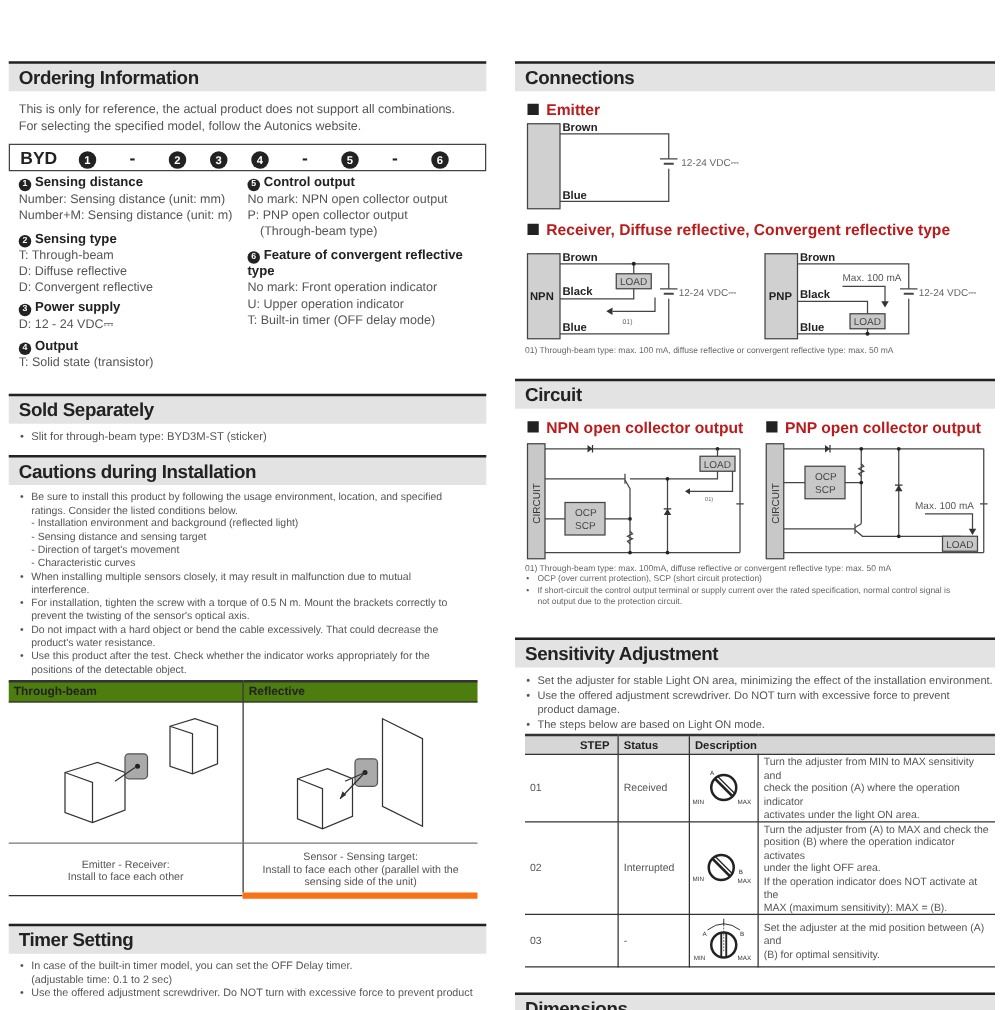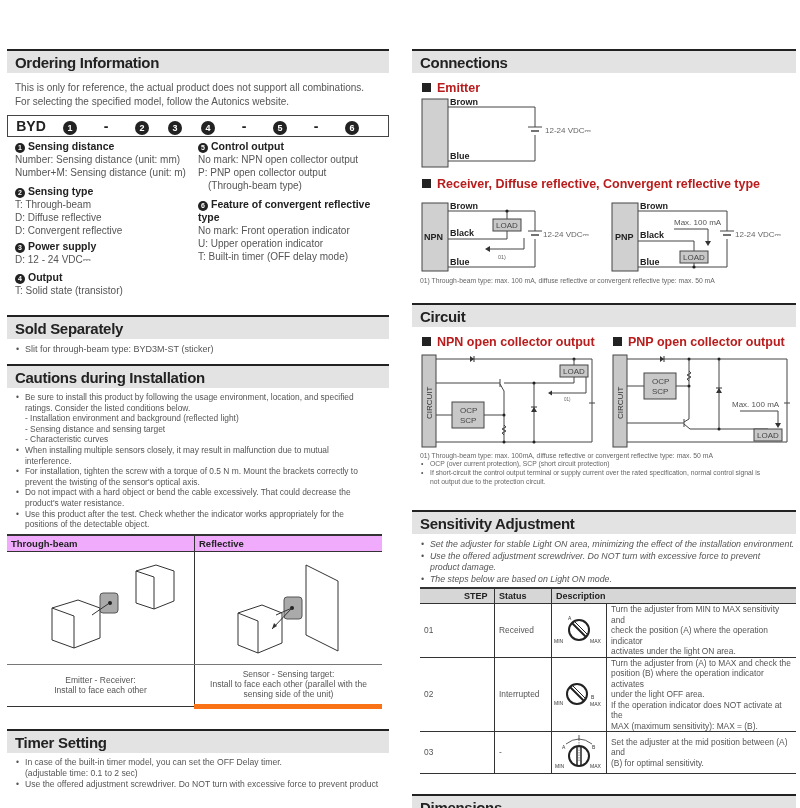--- a/index.html
+++ b/index.html
@@ -20,21 +20,21 @@
   .code-box .circ { display: inline-block; width: 14px; height: 14px; border-radius: 50%; background: #222; color: #fff;
                     font-size: 9px; line-height: 14px; }
   ul.bl { list-style: none; margin: 0; padding: 0; }
   ul.bl li { position: relative; padding-left: 10px; font-size: 8.4px; line-height: 10.6px; color: #555; }
   ul.bl li::before { content: "•"; position: absolute; left: 1px; top: 0; color: #555; }
   ul.bl li.dash { padding-left: 10px; }
   ul.bl li.dash::before { content: ""; }
   .sq-head { font-size: 12.5px; font-weight: bold; color: #b91c1c; }
   .sq-head .sq { display: inline-block; width: 9px; height: 9px; background: #222; margin-right: 6px; vertical-align: 0; }
   table.tb { border-collapse: collapse; }
-  .inst th { background: #f0abfc; font-size: 9.5px; font-weight: bold; color: #222; text-align: left; padding: 2px 4px;
+  .inst th { background: #4d7c0f; font-size: 9.5px; font-weight: bold; color: #222; text-align: left; padding: 2px 4px;
              border-top: 2px solid #333; border-bottom: 1px solid #333; }
   .inst td { font-size: 8.5px; color: #555; text-align: center; border-right: 1px solid #333; vertical-align: middle; }
   .inst td:last-child, .inst th:last-child { border-right: none; }
   .inst th:first-child { border-right: 1px solid #333; }
   .sens th { background: #d6d6d6; font-size: 9px; font-weight: bold; color: #222; text-align: left; padding: 2px 4px;
              border-top: 2px solid #333; border-bottom: 1px solid #333; border-right: 1px solid #333; }
   .sens th:last-child { border-right: none; }
   .sens td { font-size: 8.4px; color: #555; border-bottom: 1px solid #333; border-right: 1px solid #333; padding: 0 4px; vertical-align: middle; line-height: 10.5px; }
   .sens td:last-child { border-right: none; }
   svg text { font-family: "Liberation Sans", "DejaVu Sans", sans-serif; }
@@ -111,20 +111,21 @@
     </ul>
   </div>
 
   <div style="margin-top:8px;">
     <div class="sec-head">Cautions during Installation</div>
     <ul class="bl" id="cautions-list" style="margin:4px 0 0 8px;">
         <li>Be sure to install this product by following the usage environment, location, and specified</li>
         <li class="dash">ratings. Consider the listed conditions below.</li>
         <li class="dash">- Installation environment and background (reflected light)</li>
         <li class="dash">- Sensing distance and sensing target</li>
+        <li class="dash">- Direction of target's movement</li>
         <li class="dash">- Characteristic curves</li>
         <li>When installing multiple sensors closely, it may result in malfunction due to mutual</li>
         <li class="dash">interference.</li>
         <li>For installation, tighten the screw with a torque of 0.5 N m. Mount the brackets correctly to</li>
         <li class="dash">prevent the twisting of the sensor's optical axis.</li>
         <li>Do not impact with a hard object or bend the cable excessively. That could decrease the</li>
         <li class="dash">product's water resistance.</li>
         <li>Use this product after the test. Check whether the indicator works appropriately for the</li>
         <li class="dash">positions of the detectable object.</li>
       </ul>
@@ -337,21 +338,21 @@
     <div style="font-size:6.8px;color:#666;margin:3px 0 0 8px;">01) Through-beam type: max. 100mA, diffuse reflective or convergent reflective  type: max. 50 mA</div>
     <ul class="bl" id="circuit-notes" style="margin:0 0 0 8px;">
         <li style="font-size: 6.8px; line-height: 9px; color: rgb(102, 102, 102);">OCP (over current protection), SCP (short circuit protection)</li>
         <li style="font-size: 6.8px; line-height: 9px; color: rgb(102, 102, 102);">If short-circuit the control output terminal or supply current over the rated specification, normal control signal is</li>
         <li class="dash" style="font-size: 6.8px; line-height: 9px; color: rgb(102, 102, 102);">not output due to the protection circuit.</li>
       </ul>
   </div>
 
   <div style="margin-top:24px;">
     <div class="sec-head">Sensitivity Adjustment</div>
-    <ul class="bl" id="sensitivity-list" style="margin:5px 0 0 8px;font-style:italic;">
+    <ul class="bl" id="sensitivity-list" style="margin:5px 0 0 8px;">
         <li style="font-size: 8.8px; line-height: 11.5px;">Set the adjuster for stable Light ON area, minimizing the effect of the installation environment.</li>
         <li style="font-size: 8.8px; line-height: 11.5px;">Use the offered adjustment screwdriver. Do NOT turn with excessive force to prevent</li>
         <li class="dash" style="font-size: 8.8px; line-height: 11.5px;">product damage.</li>
         <li style="font-size: 8.8px; line-height: 11.5px;">The steps below are based on Light ON mode.</li>
       </ul>
 
     <table class="tb sens" style="width:376px;margin:2px 0 0 8px;">
       <tbody>
           <tr>
         <th style="width:26px;padding-left:44px;">STEP</th>

